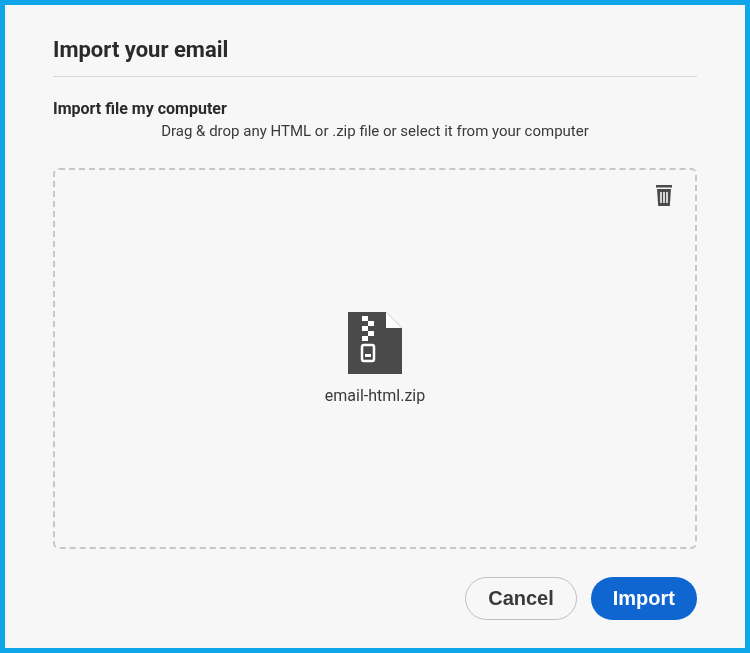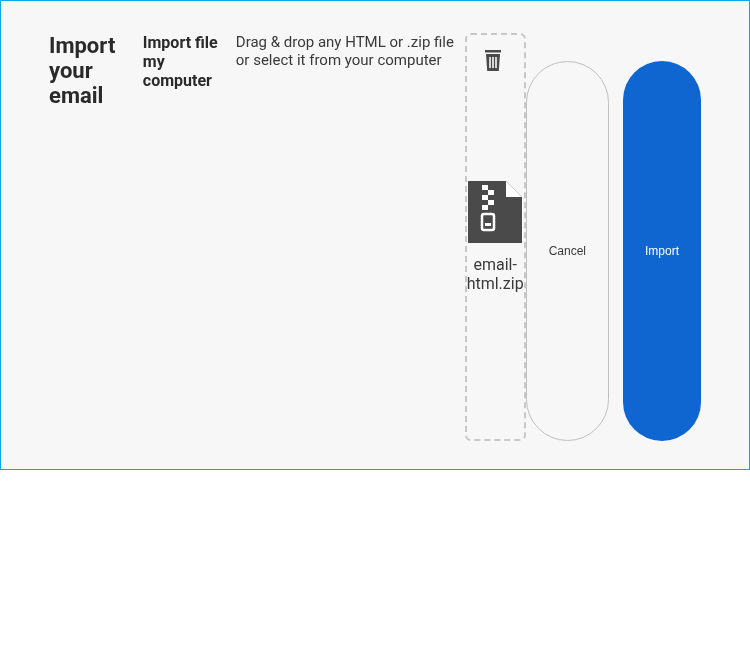--- a/index.html
+++ b/index.html
@@ -8,26 +8,26 @@
       padding: 0;
     }
     body {
       font-family: -apple-system, BlinkMacSystemFont, "Segoe UI", Roboto, Helvetica, Arial, sans-serif;
       background: #fff;
       width: 750px;
       height: 653px;
     }
     .dialog {
       width: 750px;
-      height: 470px;
-      border: 1px solid #0ea5e9;
+      height: 653px;
+      border: 5px solid #0ea5e9;
       background: #f7f7f7;
       padding: 32px 48px 28px 48px;
       display: flex;
-      flex-direction: row;
+      flex-direction: column;
     }
     .dialog-title {
       font-size: 22px;
       font-weight: 700;
       color: #2a2a2a;
       margin-bottom: 14px;
     }
     .divider {
       border: none;
       border-top: 1px solid #d9d9d9;
@@ -36,20 +36,21 @@
     .section-title {
       font-size: 16px;
       font-weight: 700;
       color: #2a2a2a;
       margin-bottom: 4px;
     }
     .section-desc {
       font-size: 15px;
       color: #3a3a3a;
       margin-bottom: 28px;
+      text-align: center;
     }
     .dropzone {
       position: relative;
       flex: 1;
       border: 2px dashed #c7c7c7;
       border-radius: 6px;
       background: #f7f7f7;
       display: flex;
       align-items: center;
       justify-content: center;
@@ -80,22 +81,22 @@
       font-size: 16px;
       color: #3a3a3a;
     }
     .button-row {
       display: flex;
       justify-content: flex-end;
       gap: 14px;
       margin-top: 28px;
     }
     .btn {
-      font-size: 12px;
-      font-weight: 400;
+      font-size: 20px;
+      font-weight: 700;
       padding: 9px 22px;
       border-radius: 999px;
       cursor: pointer;
       border: none;
     }
     .btn-secondary {
       background: #f7f7f7;
       color: #3a3a3a;
       border: 1.5px solid #bfbfbf;
     }

